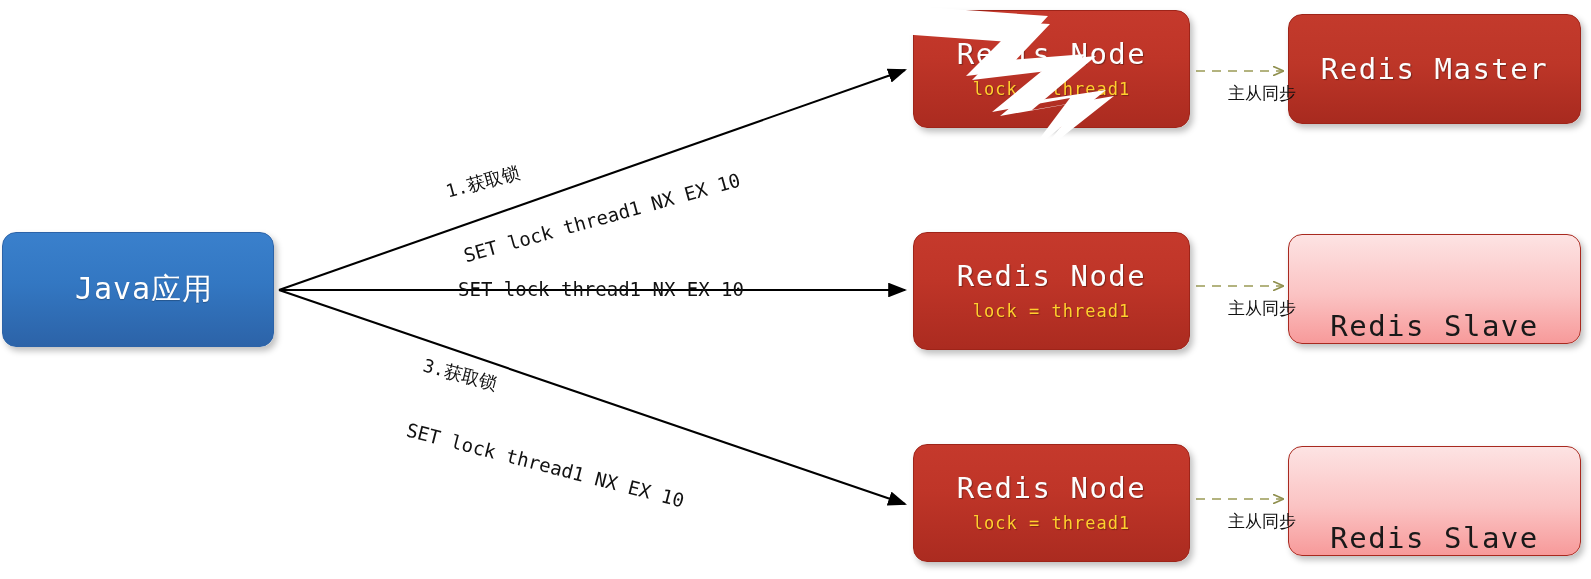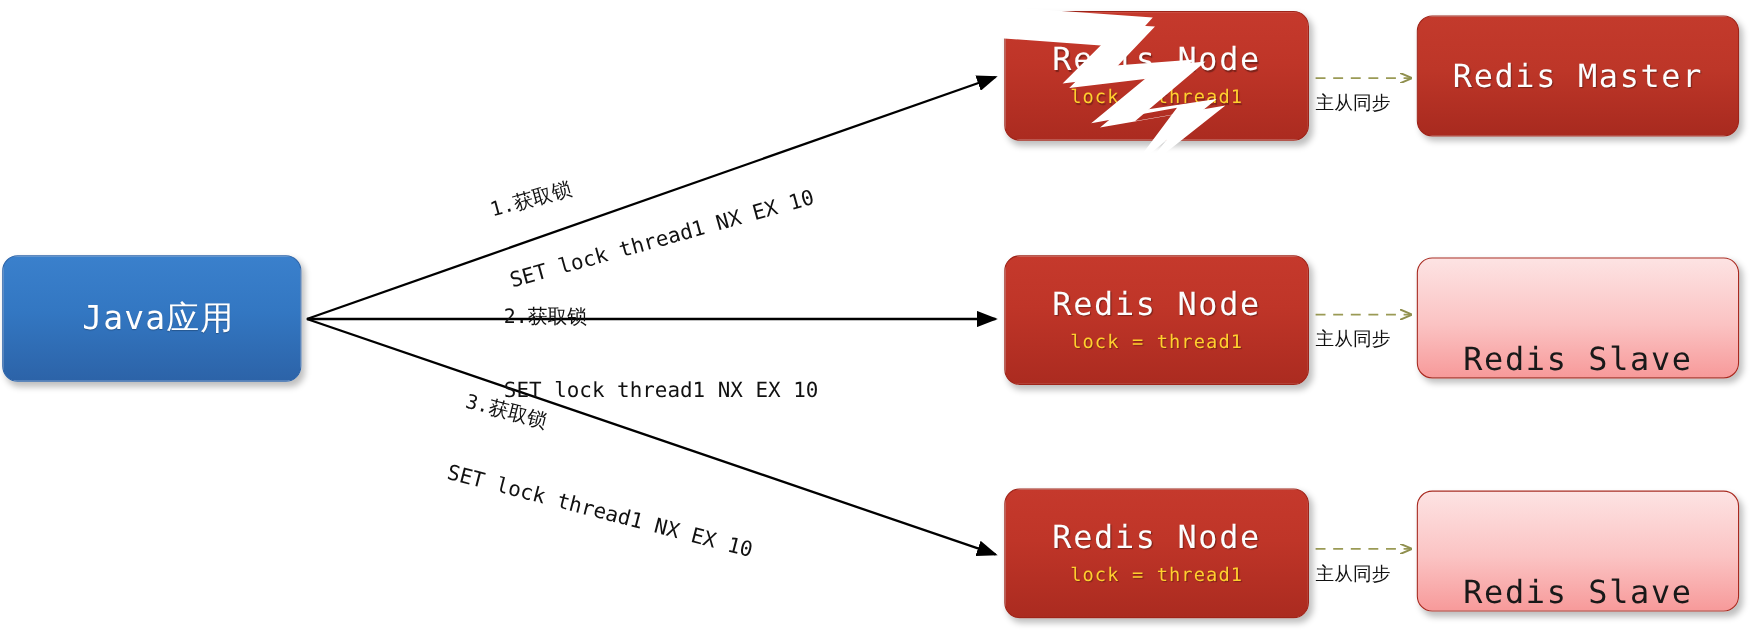--- a/index.html
+++ b/index.html
@@ -160,20 +160,21 @@
     transform-origin: left top;
   }
 
   
   .sync-label {
     position: absolute;
     font-family: "DejaVu Sans", "Liberation Sans", sans-serif;
     font-size: 17px;
     color: #111111;
     white-space: nowrap;
+    margin-left: 32px;
   }
   .sync-1 { left: 1196px; top: 82px; }
   .sync-2 { left: 1196px; top: 297px; }
   .sync-3 { left: 1196px; top: 510px; }
 </style>
 </head>
 <body>
 
 <div id="canvas">
 
@@ -232,21 +233,20 @@
     <span class="title">Redis Slave</span>
 
   </div>
 
   <div class="edge-label label-1">
     <span class="l1">1.获取锁</span>
     <span class="l2">SET lock thread1 NX EX 10</span>
   </div>
 
   <div class="edge-label label-2">
-    <span class="l1">2.获取锁</span>
     <span class="l2">SET lock thread1 NX EX 10</span>
   </div>
 
   <div class="edge-label label-3">
     <span class="l1">3.获取锁</span>
     <span class="l2">SET lock thread1 NX EX 10</span>
   </div>
 
   <div class="sync-label sync-1">主从同步</div>
   <div class="sync-label sync-2">主从同步</div>

